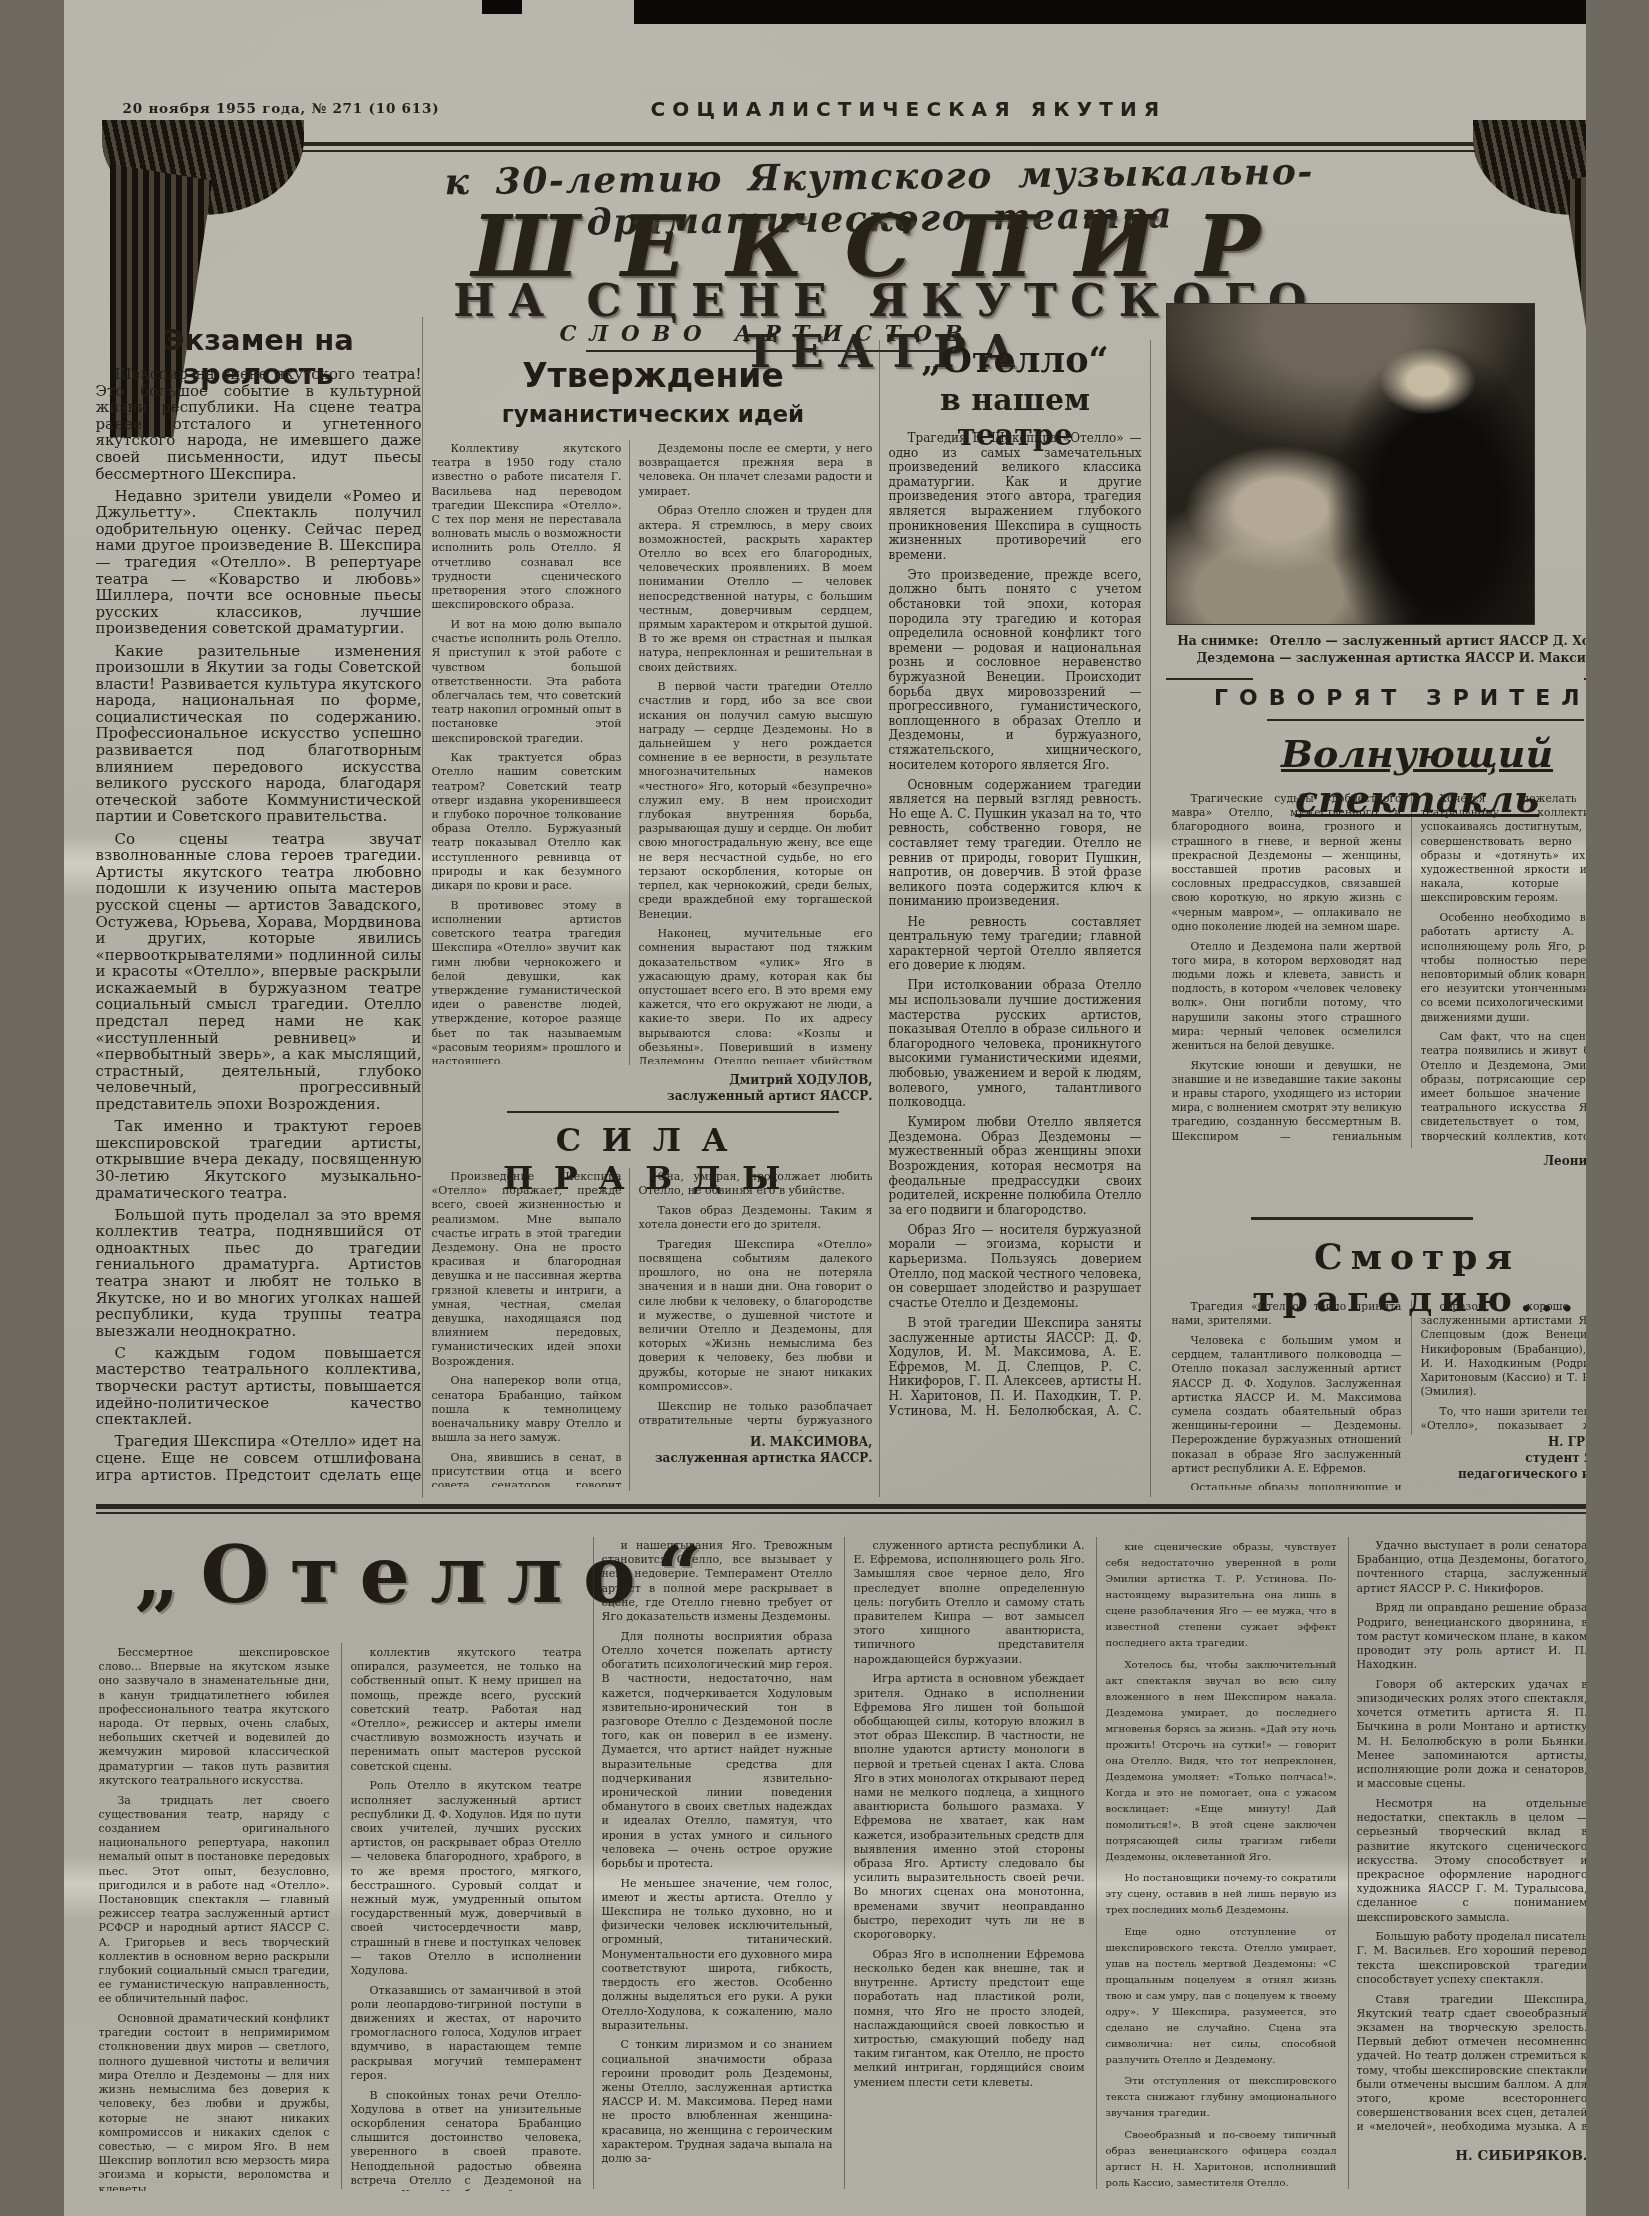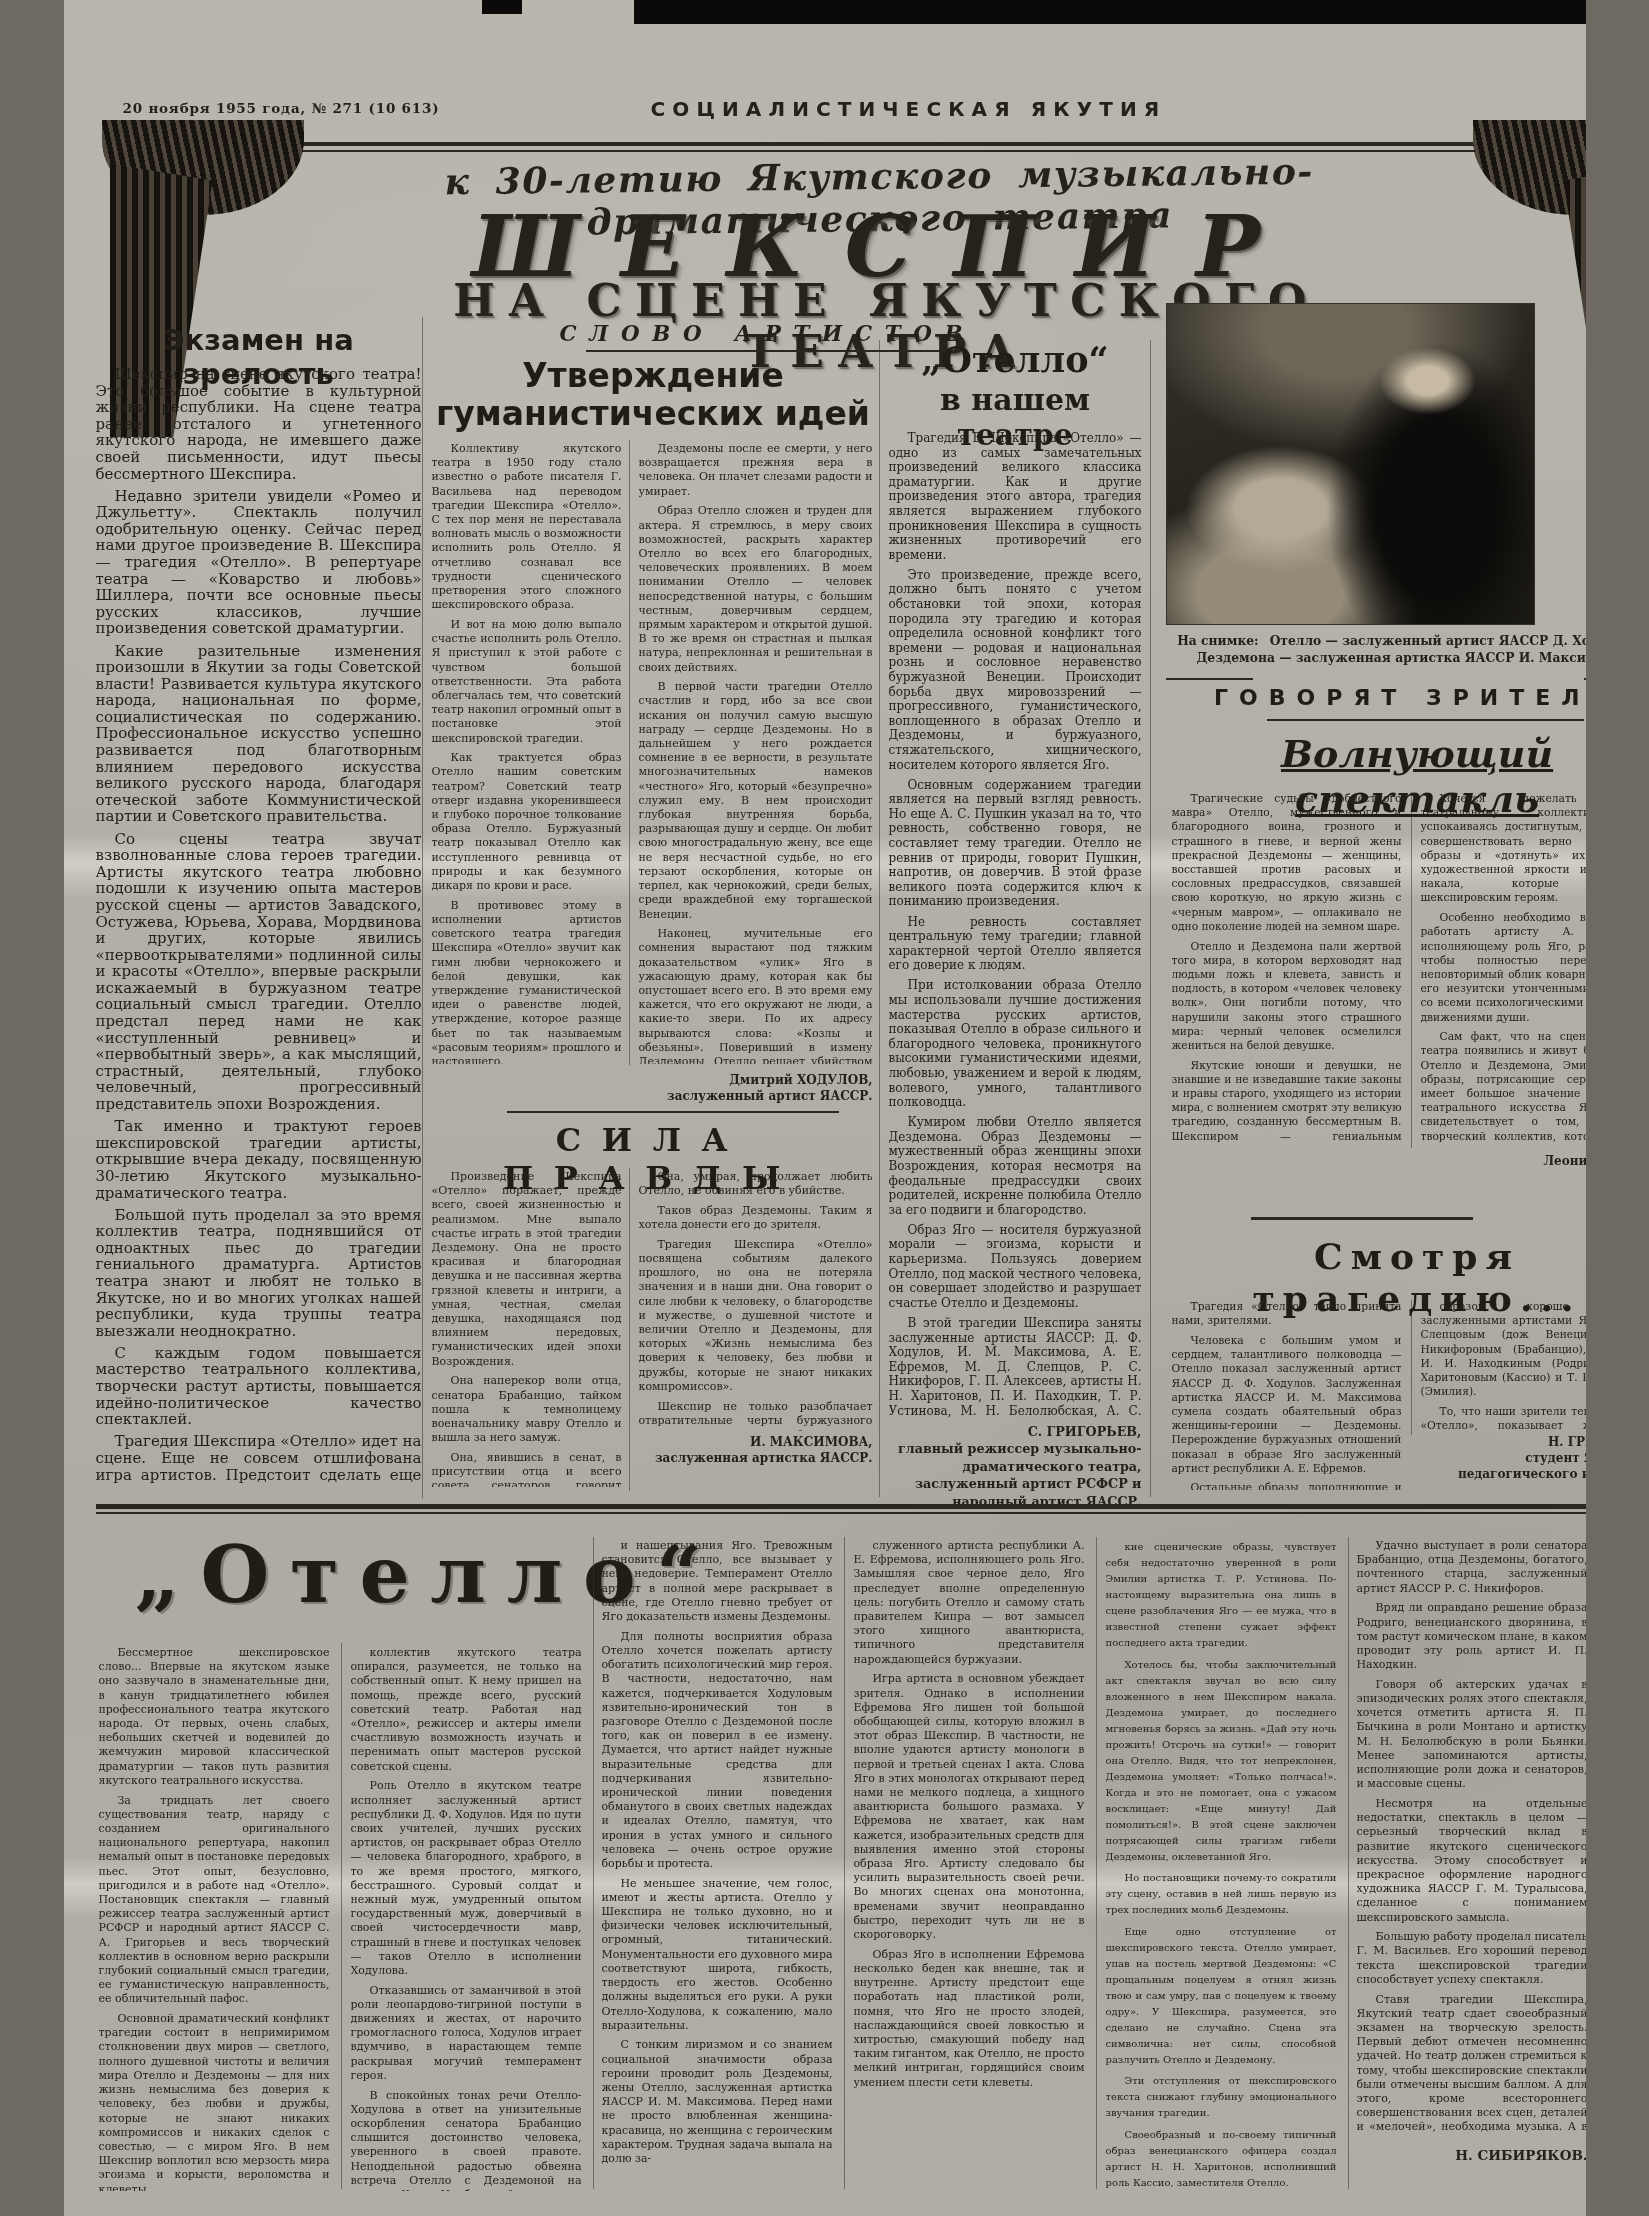--- a/index.html
+++ b/index.html
@@ -95,21 +95,21 @@
       <p>Недавно зрители увидели «Ромео и Джульетту». Спектакль получил одобрительную оценку. Сейчас перед нами другое произведение В. Шекспира — трагедия «Отелло». В репертуаре театра — «Коварство и любовь» Шиллера, почти все основные пьесы русских классиков, лучшие произведения советской драматургии.</p>
       <p>Какие разительные изменения произошли в Якутии за годы Советской власти! Развивается культура якутского народа, национальная по форме, социалистическая по содержанию. Профессиональное искусство успешно развивается под благотворным влиянием передового искусства великого русского народа, благодаря отеческой заботе Коммунистической партии и Советского правительства.</p>
       <p>Со сцены театра звучат взволнованные слова героев трагедии. Артисты якутского театра любовно подошли к изучению опыта мастеров русской сцены — артистов Завадского, Остужева, Юрьева, Хорава, Мордвинова и других, которые явились «первооткрывателями» подлинной силы и красоты «Отелло», впервые раскрыли искажаемый в буржуазном театре социальный смысл трагедии. Отелло предстал перед нами не как «исступленный ревнивец» и «первобытный зверь», а как мыслящий, страстный, деятельный, глубоко человечный, прогрессивный представитель эпохи Возрождения.</p>
       <p>Так именно и трактуют героев шекспировской трагедии артисты, открывшие вчера декаду, посвященную 30-летию Якутского музыкально-драматического театра.</p>
       <p>Большой путь проделал за это время коллектив театра, поднявшийся от одноактных пьес до трагедии гениального драматурга. Артистов театра знают и любят не только в Якутске, но и во многих уголках нашей республики, куда труппы театра выезжали неоднократно.</p>
       <p>С каждым годом повышается мастерство театрального коллектива, творчески растут артисты, повышается идейно-политическое качество спектаклей.</p>
       <p>Трагедия Шекспира «Отелло» идет на сцене. Еще не совсем отшлифована игра артистов. Предстоит сделать еще многое, чтобы эта трагедия зазвучала со сцены во всю силу. Творческая работа над гениальным произведением Шекспира «Отелло» — есть экзамен на творческую зрелость театрального коллектива, шаг вперед к повышению мастерства и театральной культуры режиссеров, актеров, художников.</p>
     </div>
 
   <div class="art-title" style="left:368px;top:358px;width:443px;font-size:33px;line-height:36px;">Утверждение</div>
-  <div class="art-title" style="left:368px;top:396px;width:443px;font-size:33px;line-height:36px;">гуманистических идей</div>
+  <div class="art-title" style="left:368px;top:396px;width:443px;font-size:23px;line-height:36px;">гуманистических идей</div>
   <div class="col" style="left:368px;top:442px;width:190px;height:622px;font-size:11px;line-height:14.2px;">
       <p>Коллективу якутского театра в 1950 году стало известно о работе писателя Г. Васильева над переводом трагедии Шекспира «Отелло». С тех пор меня не переставала волновать мысль о возможности исполнить роль Отелло. Я отчетливо сознавал все трудности сценического претворения этого сложного шекспировского образа.</p>
       <p>И вот на мою долю выпало счастье исполнить роль Отелло. Я приступил к этой работе с чувством большой ответственности. Эта работа облегчалась тем, что советский театр накопил огромный опыт в постановке этой шекспировской трагедии.</p>
       <p>Как трактуется образ Отелло нашим советским театром? Советский театр отверг издавна укоренившееся и глубоко порочное толкование образа Отелло. Буржуазный театр показывал Отелло как исступленного ревнивца от природы и как безумного дикаря по крови и расе.</p>
       <p>В противовес этому в исполнении артистов советского театра трагедия Шекспира «Отелло» звучит как гимн любви чернокожего и белой девушки, как утверждение гуманистической идеи о равенстве людей, утверждение, которое разяще бьет по так называемым «расовым теориям» прошлого и настоящего.</p>
     </div>
   <div class="col" style="left:575px;top:442px;width:234px;height:622px;font-size:11px;line-height:14.2px;">
       <p>Дездемоны после ее смерти, у него возвращается прежняя вера в человека. Он плачет слезами радости и умирает.</p>
       <p>Образ Отелло сложен и труден для актера. Я стремлюсь, в меру своих возможностей, раскрыть характер Отелло во всех его благородных, человеческих проявлениях. В моем понимании Отелло — человек непосредственной натуры, с большим честным, доверчивым сердцем, прямым характером и открытой душой. В то же время он страстная и пылкая натура, непреклонная и решительная в своих действиях.</p>
       <p>В первой части трагедии Отелло счастлив и горд, ибо за все свои искания он получил самую высшую награду — сердце Дездемоны. Но в дальнейшем у него рождается сомнение в ее верности, в результате многозначительных намеков «честного» Яго, который «безупречно» служил ему. В нем происходит глубокая внутренняя борьба, разрывающая душу и сердце. Он любит свою многострадальную жену, все еще не веря несчастной судьбе, но его терзают оскорбления, которые он терпел, как чернокожий, среди белых, среди враждебной ему торгашеской Венеции.</p>
@@ -143,24 +143,20 @@
   <div class="col" style="left:825px;top:431px;width:253px;height:988px;font-size:12px;line-height:14.6px;">
       <p>Трагедия В. Шекспира «Отелло» — одно из самых замечательных произведений великого классика драматургии. Как и другие произведения этого автора, трагедия является выражением глубокого проникновения Шекспира в сущность жизненных противоречий его времени.</p>
       <p>Это произведение, прежде всего, должно быть понято с учетом обстановки той эпохи, которая породила эту трагедию и которая определила основной конфликт того времени — родовая и национальная рознь и сословное неравенство буржуазной Венеции. Происходит борьба двух мировоззрений — прогрессивного, гуманистического, воплощенного в образах Отелло и Дездемоны, и буржуазного, стяжательского, хищнического, носителем которого является Яго.</p>
       <p>Основным содержанием трагедии является на первый взгляд ревность. Но еще А. С. Пушкин указал на то, что ревность, собственно говоря, не составляет тему трагедии. Отелло не ревнив от природы, говорит Пушкин, напротив, он доверчив. В этой фразе великого поэта содержится ключ к пониманию произведения.</p>
       <p>Не ревность составляет центральную тему трагедии; главной характерной чертой Отелло является его доверие к людям.</p>
       <p>При истолковании образа Отелло мы использовали лучшие достижения мастерства русских артистов, показывая Отелло в образе сильного и благородного человека, проникнутого высокими гуманистическими идеями, любовью, уважением и верой к людям, волевого, умного, талантливого полководца.</p>
       <p>Кумиром любви Отелло является Дездемона. Образ Дездемоны — мужественный образ женщины эпохи Возрождения, которая несмотря на феодальные предрассудки своих родителей, искренне полюбила Отелло за его подвиги и благородство.</p>
       <p>Образ Яго — носителя буржуазной морали — эгоизма, корысти и карьеризма. Пользуясь доверием Отелло, под маской честного человека, он совершает злодейство и разрушает счастье Отелло и Дездемоны.</p>
       <p>В этой трагедии Шекспира заняты заслуженные артисты ЯАССР: Д. Ф. Ходулов, И. М. Максимова, А. Е. Ефремов, М. Д. Слепцов, Р. С. Никифоров, Г. П. Алексеев, артисты Н. Н. Харитонов, П. И. Паходкин, Т. Р. Устинова, М. Н. Белолюбская, А. С. Слепцов, Я. П. Бычкин и другие.</p>
     </div>
-  <div class="byline" style="left:825px;top:1423px;width:253px;font-size:12.7px;line-height:17.4px;">
-    <span>С. ГРИГОРЬЕВ,</span><br>
-    <span class="role">главный режиссер музыкально-драматического театра, заслуженный артист РСФСР и народный артист ЯАССР.</span>
-  </div>
 
   <div class="photo" style="left:1102px;top:303px;width:367px;height:320px;"></div>
   <div class="caption" style="left:1102px;top:632px;width:491px;">
     <span style="margin-right:11px;">На снимке:</span><span>Отелло — заслуженный артист ЯАССР Д. Ходулов и Дездемона — заслуженная артистка ЯАССР И. Максимова.</span>
   </div>
 
   <div class="rule" style="left:1102px;top:678px;width:87px;height:2.4px;"></div>
   <div class="rule" style="left:1520px;top:678px;width:87px;height:2.4px;"></div>
   <div class="art-title" style="left:1108px;top:685px;width:491px;font-size:22px;letter-spacing:11px;">ГОВОРЯТ ЗРИТЕЛИ</div>
   <div class="rule" style="left:1203px;top:719px;width:317px;height:1.6px;"></div>

